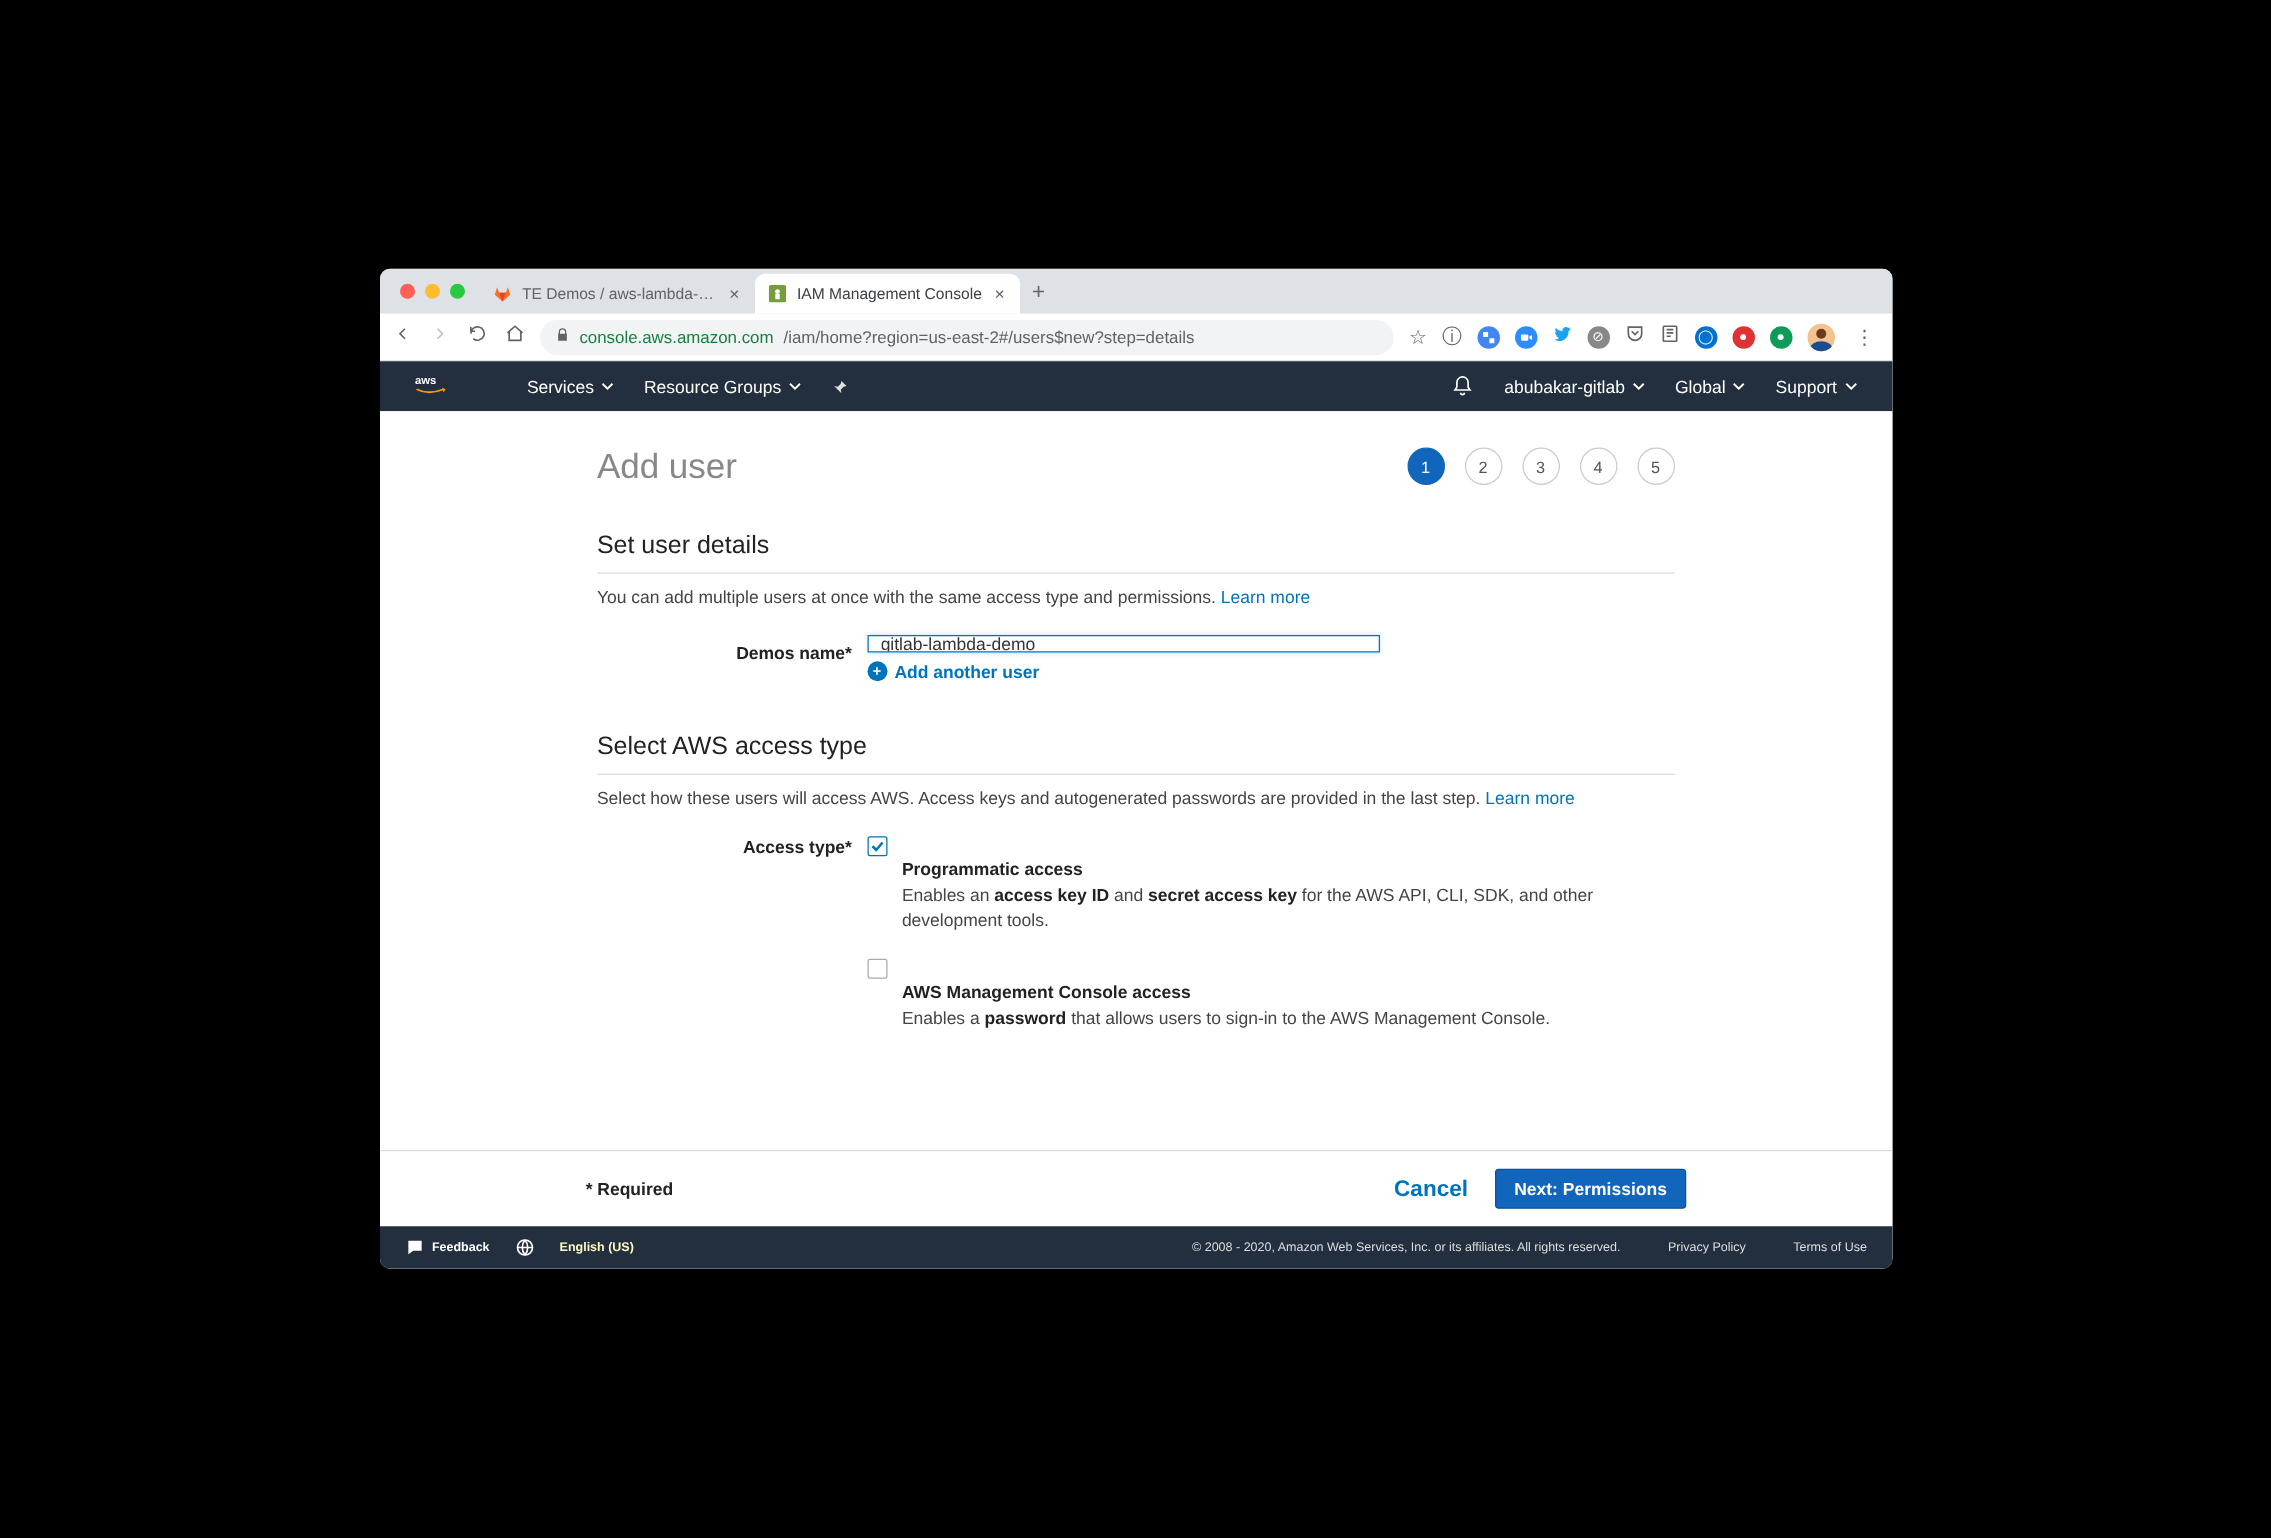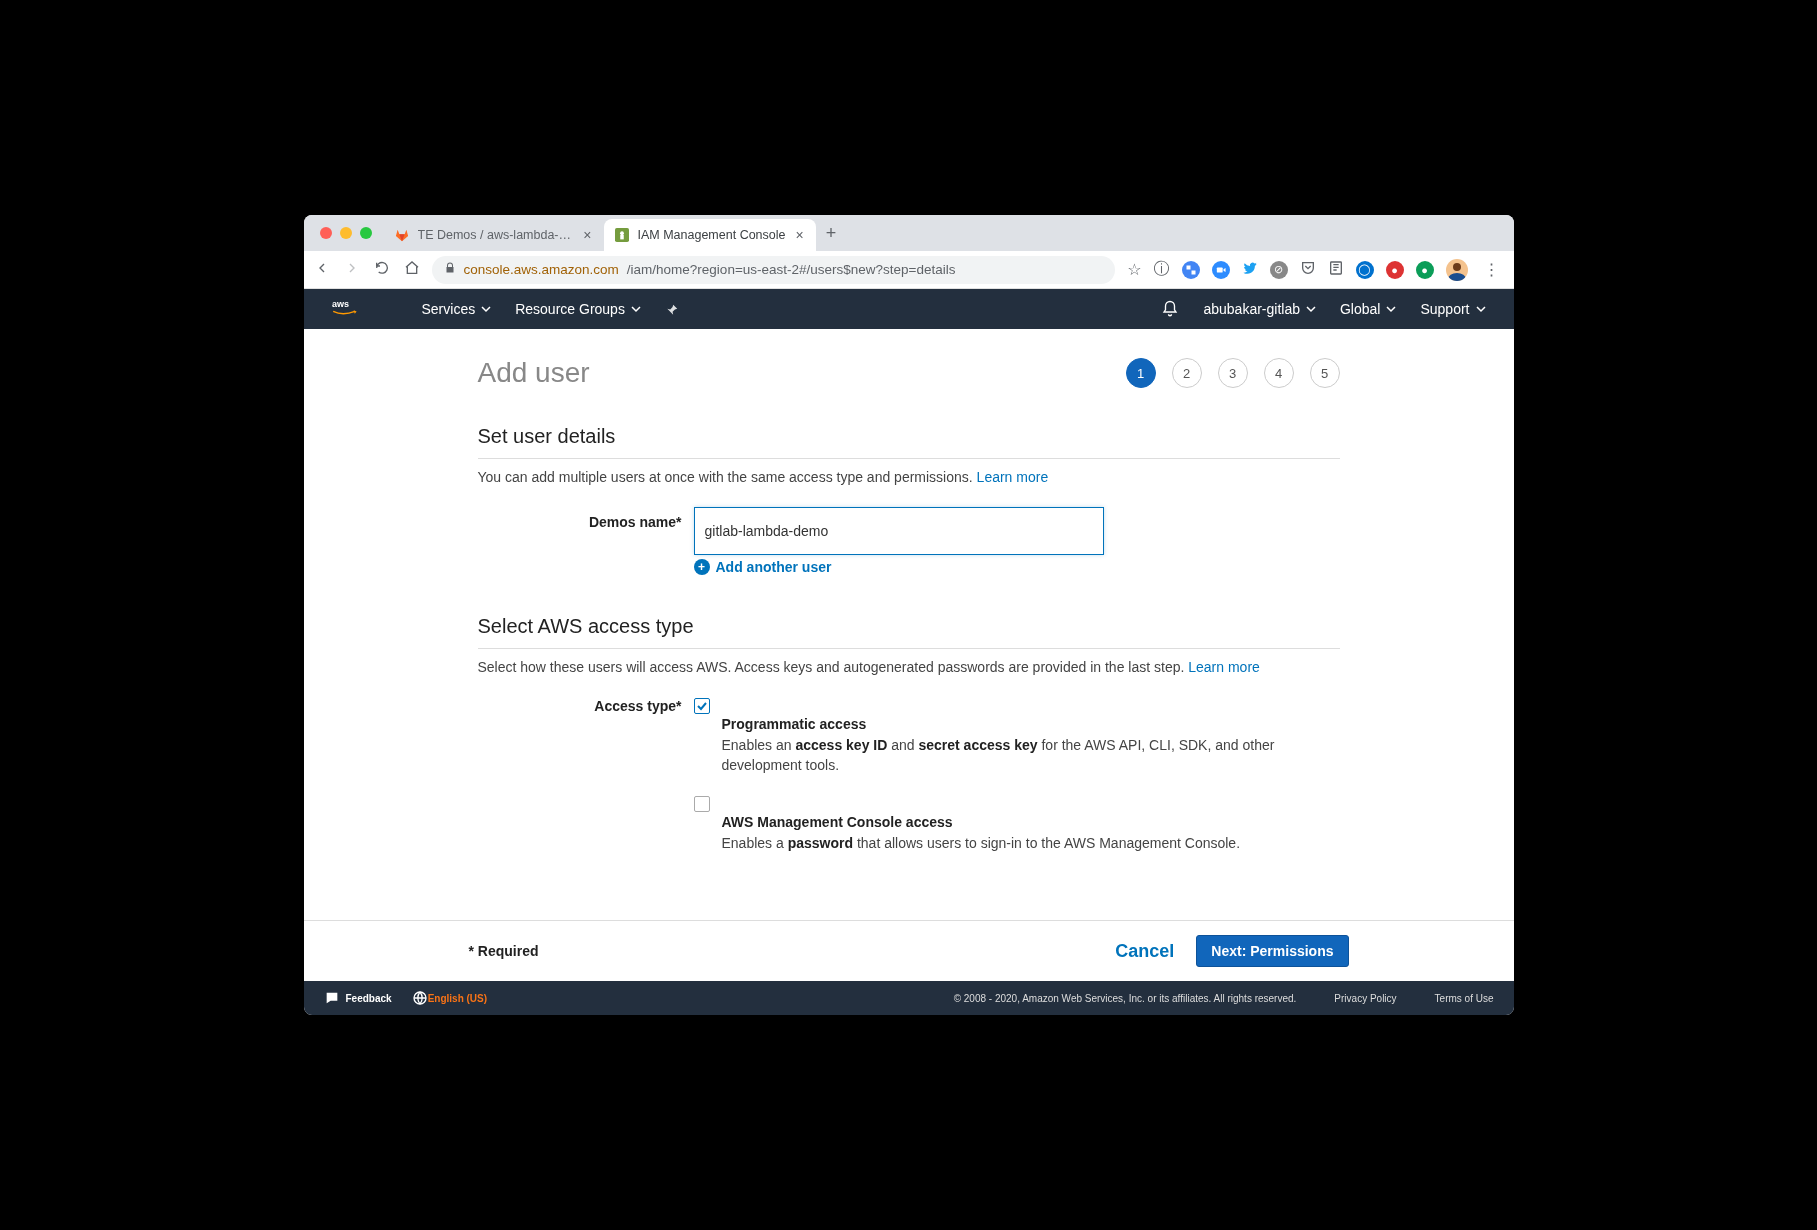--- a/index.html
+++ b/index.html
@@ -16,21 +16,21 @@
 .tab .favicon { width: 16px; height: 16px; display: flex; align-items: center; justify-content: center; }
 .tab .tab-title { white-space: nowrap; overflow: hidden; text-overflow: ellipsis; flex: 1; }
 .tab .tab-close { color: #5f6368; font-size: 14px; line-height: 1; padding: 0 2px; }
 .new-tab { font-size: 18px; color: #5f6368; padding: 0 10px; align-self: center; }
 
 .addr-bar { background: #fff; height: 38px; display: flex; align-items: center; padding: 0 10px; gap: 12px; border-bottom: 1px solid #e0e0e0; }
 .nav-btns { display: flex; gap: 14px; align-items: center; color: #5f6368; }
 .nav-btns svg, .nav-btns .ic { width: 16px; height: 16px; }
 .url-field { flex: 1; display: flex; align-items: center; gap: 8px; background: #f1f3f4; border-radius: 16px; height: 28px; padding: 0 12px; font-size: 13.5px; color: #202124; }
 .url-field .lock { color: #5f6368; }
-.url-field .host { color: #a16207; }
+.url-field .host { color: #15803d; }
 .url-field .path { color: #5f6368; }
 .addr-right { display: flex; gap: 12px; align-items: center; color: #5f6368; }
 .ext { width: 18px; height: 18px; border-radius: 50%; display: inline-flex; align-items: center; justify-content: center; font-size: 11px; color: #fff; }
 .avatar { width: 22px; height: 22px; border-radius: 50%; background: #f4c28d; position: relative; overflow: hidden; }
 .avatar::after { content:""; position:absolute; left:50%; top:20%; width:8px; height:8px; background:#6b3a1a; border-radius:50%; transform:translateX(-50%);}
 .avatar::before { content:""; position:absolute; left:50%; bottom:-4px; width:18px; height:12px; background:#1a4d8f; border-radius:50% 50% 0 0; transform:translateX(-50%);}
 .kebab { font-size: 16px; color: #5f6368; padding: 0 4px; }
 
 
 .aws-header { background: #232f3e; height: 40px; display: flex; align-items: center; padding: 0 28px; color: #fff; gap: 24px; font-size: 14px; }
@@ -50,21 +50,21 @@
 .step.active { background: #1166bb; border-color: #1166bb; color: #fff; }
 
 .section-title { font-size: 20px; font-weight: 400; color: #222; margin-bottom: 10px; }
 .section-hr { border: none; border-top: 1px solid #ddd; margin-bottom: 10px; }
 .section-desc { font-size: 14px; color: #444; margin-bottom: 22px; }
 .section-desc a { color: #0073bb; text-decoration: none; }
 
 .form-row { display: flex; align-items: flex-start; margin-bottom: 14px; }
 .form-label { width: 216px; text-align: right; font-size: 14px; font-weight: 700; color: #222; padding-right: 12px; padding-top: 7px; }
 .form-field { flex: 0 0 410px; }
-.text-input { width: 100%; height: 48px; border: 1px solid #0073bb; padding: 0 10px; font-size: 14px; color: #333; outline: none; box-shadow: 0 0 4px rgba(0,115,187,.25); }
+.text-input { width: 100%; height: 14px; border: 1px solid #0073bb; padding: 0 10px; font-size: 14px; color: #333; outline: none; box-shadow: 0 0 4px rgba(0,115,187,.25); }
 .add-user-link { display: inline-flex; align-items: center; gap: 6px; color: #0073bb; font-size: 14px; font-weight: 600; margin-top: 4px; cursor: pointer; }
 .plus-circle { width: 16px; height: 16px; border-radius: 50%; background: #0073bb; color: #fff; display: inline-flex; align-items: center; justify-content: center; font-size: 12px; font-weight: 700; }
 
 .access-group { margin-top: 40px; }
 .access-row { display: flex; align-items: flex-start; margin-bottom: 20px; justify-content: center; }
 .access-label { width: 216px; text-align: right; font-size: 14px; font-weight: 700; color: #222; padding-right: 12px; padding-top: 1px; }
 .checkbox-col { width: 28px; padding-top: 1px; }
 .chk { width: 16px; height: 16px; border: 1px solid #aaa; border-radius: 2px; display: inline-flex; align-items: center; justify-content: center; background: #fff; }
 .chk.checked { border-color: #0073bb; }
 .chk.checked svg { display: block; }
@@ -77,21 +77,21 @@
 
 .footer-bar { border-top: 1px solid #ddd; background: #fff; padding: 14px 30px; display: flex; align-items: center; }
 .required-note { font-size: 14px; font-weight: 700; color: #222; margin-left: 135px; }
 .footer-spacer { flex: 1; }
 .btn-cancel { color: #0073bb; font-size: 18px; font-weight: 700; background: none; border: none; margin-right: 22px; cursor: pointer; }
 .btn-primary { background: #1166bb; color: #fff; border: 1px solid #0d5299; border-radius: 3px; padding: 7px 14px; font-size: 14px; font-weight: 700; cursor: pointer; margin-right: 135px; }
 
 
 .aws-footer { background: #232f3e; height: 34px; display: flex; align-items: center; padding: 0 20px; color: #ddd; font-size: 10px; gap: 20px; }
 .aws-footer .fb { display: flex; align-items: center; gap: 6px; font-weight: 700; color: #fff; }
-.aws-footer .lang { display: flex; align-items: center; gap: 0; font-weight: 700; color: #f97316; }
+.aws-footer .lang { display: flex; align-items: center; gap: 20px; font-weight: 700; color: #fef9c3; }
 .aws-footer .spacer { flex: 1; }
 .aws-footer a { color: #ddd; text-decoration: none; margin-left: 18px; }
 </style>
 </head>
 <body>
 
 <div class="window">
 
   <div class="tab-strip">
     <div class="traffic">

